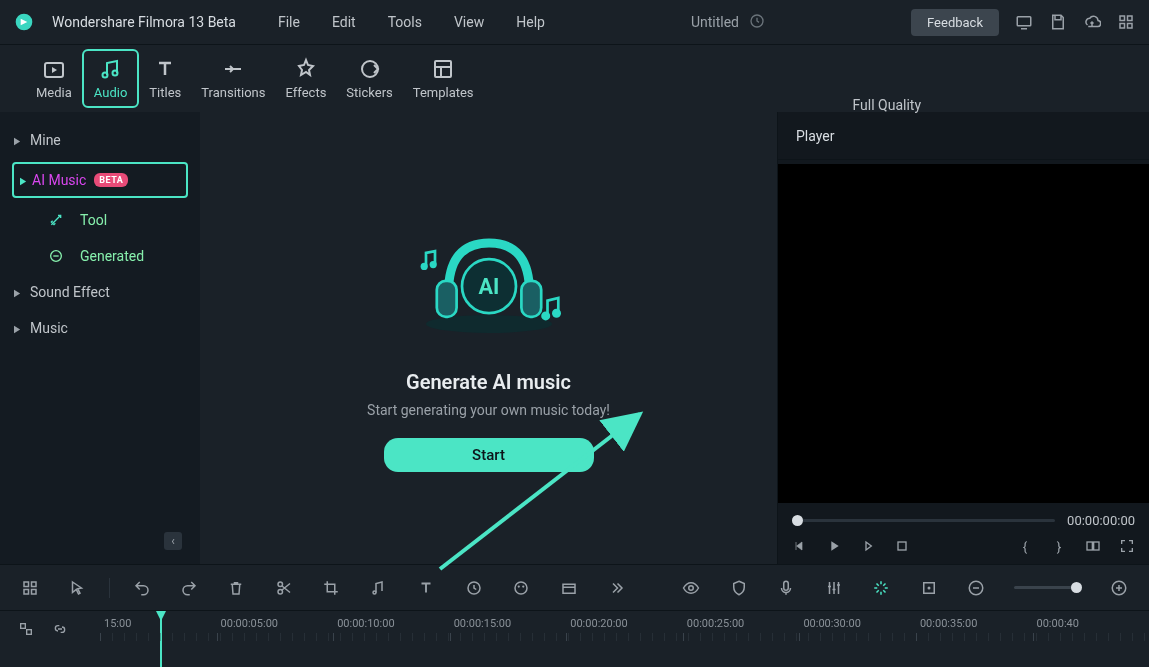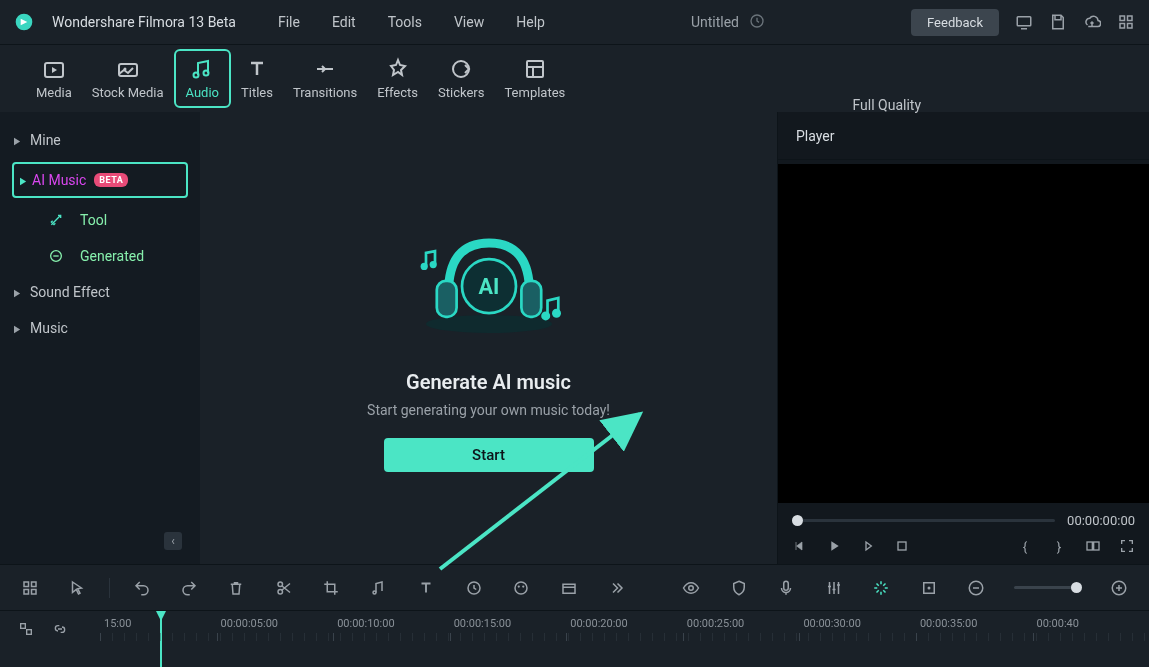--- a/index.html
+++ b/index.html
@@ -28,21 +28,21 @@
 .side-row.active::before { left:6px; color:#4be5c5; }
 .side-row.active .side-label { color:#d946ef; }
 .badge { background:#e84b78; color:#fff; font-size:9px; padding:2px 5px; border-radius:6px; font-weight:bold; letter-spacing:0.5px; }
 .sub-row { display:flex; align-items:center; padding:10px 16px 10px 48px; gap:16px; color:#86efac; cursor:pointer; font-size:14px; }
 .collapse-btn { position:absolute; bottom:14px; right:18px; width:18px; height:18px; background:#2a333c; border-radius:3px; display:flex; align-items:center; justify-content:center; font-size:12px; color:#9aa1a8; cursor:pointer; }
 
 .center-panel { flex:1; background:#1a2128; display:flex; flex-direction:column; align-items:center; justify-content:center; position:relative; }
 .ai-illus { width:180px; height:150px; position:relative; display:flex; align-items:center; justify-content:center; }
 .cp-title { color:#e8ecef; font-size:20px; font-weight:600; margin-top:16px; }
 .cp-sub { color:#9aa1a8; font-size:14px; margin-top:8px;text-align:right; }
-.start-btn { margin-top:20px; background:#4be5c5; color:#0d1419; border:none; width:210px; height:34px; border-radius:4px; font-size:15px; cursor:pointer; font-weight:500; }
+.start-btn { margin-top:20px; background:#4be5c5; color:#0d1419; border:none; width:210px; height:34px; border-radius:14px; font-size:15px; cursor:pointer; font-weight:500; }
 .arrow-overlay { position:absolute; bottom:-10px; left:210px; pointer-events:none; }
 
 .player { width:372px; background:#12181e; border-left:1px solid #0d1419; display:flex; flex-direction:column; }
 .player-head { height:48px; display:flex; align-items:center; gap:18px; padding:0 18px; border-bottom:1px solid #0d1419; }
 .player-head-label { color:#d8dde2; font-size:14px; }
 .quality-select { color:#c0c5ca; font-size:14px; display:flex; align-items:center; gap:50px; cursor:pointer;flex-direction:column; }
 .preview { flex:1; background:#000; margin:4px 0; }
 .player-ctrl-row { padding:6px 14px; display:flex; align-items:center; gap:12px; }
 .scrub { flex:1; height:3px; background:#2a333c; border-radius:2px; position:relative; }
 .scrub-dot { position:absolute; left:0; top:-4px; width:11px; height:11px; background:#d8dde2; border-radius:50%; }
@@ -127,28 +127,20 @@
   </div>
 </div>
 
 <div class="topnav">
   <div class="nav-item">
     <svg viewBox="0 0 24 24">
         <rect x="3" y="6" width="18" height="14" rx="2" fill="none" stroke="currentColor" stroke-width="2"></rect>
         <path d="M10 10l5 3-5 3z" fill="currentColor"></path>
       </svg>
     <span class="nav-label">Media</span>
-  </div>
-  <div class="nav-item">
-    <svg viewBox="0 0 24 24">
-        <rect x="3" y="7" width="18" height="12" rx="2" fill="none" stroke="currentColor" stroke-width="2"></rect>
-        <circle cx="9" cy="12" r="1.5" fill="currentColor"></circle>
-        <path d="M3 17l5-4 4 3 5-5" fill="none" stroke="currentColor" stroke-width="2"></path>
-      </svg>
-    <span class="nav-label">Stock Media</span>
   </div>
   <div class="nav-item active">
     <svg viewBox="0 0 24 24">
         <path d="M8 18V6l10-2v12" fill="none" stroke="currentColor" stroke-width="2"></path>
         <circle cx="6" cy="18" r="2.5" fill="none" stroke="currentColor" stroke-width="2"></circle>
         <circle cx="16" cy="16" r="2.5" fill="none" stroke="currentColor" stroke-width="2"></circle>
       </svg>
     <span class="nav-label">Audio</span>
   </div>
   <div class="nav-item">

